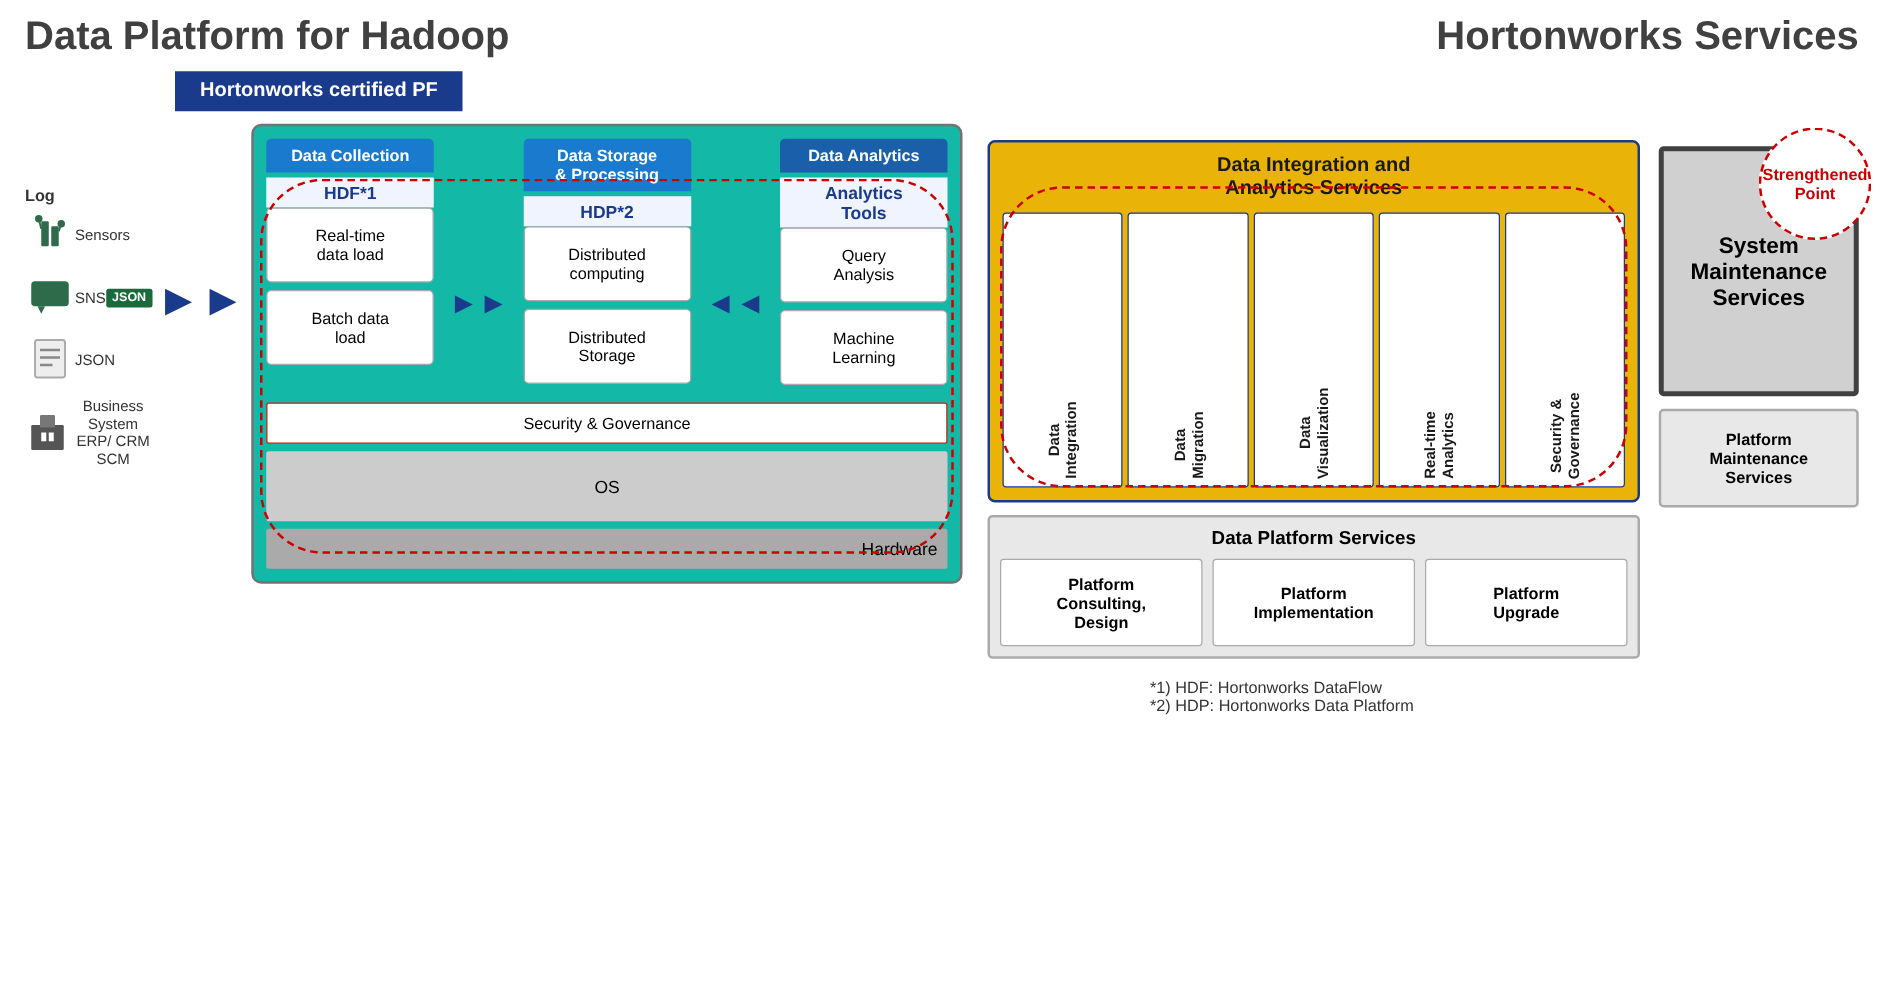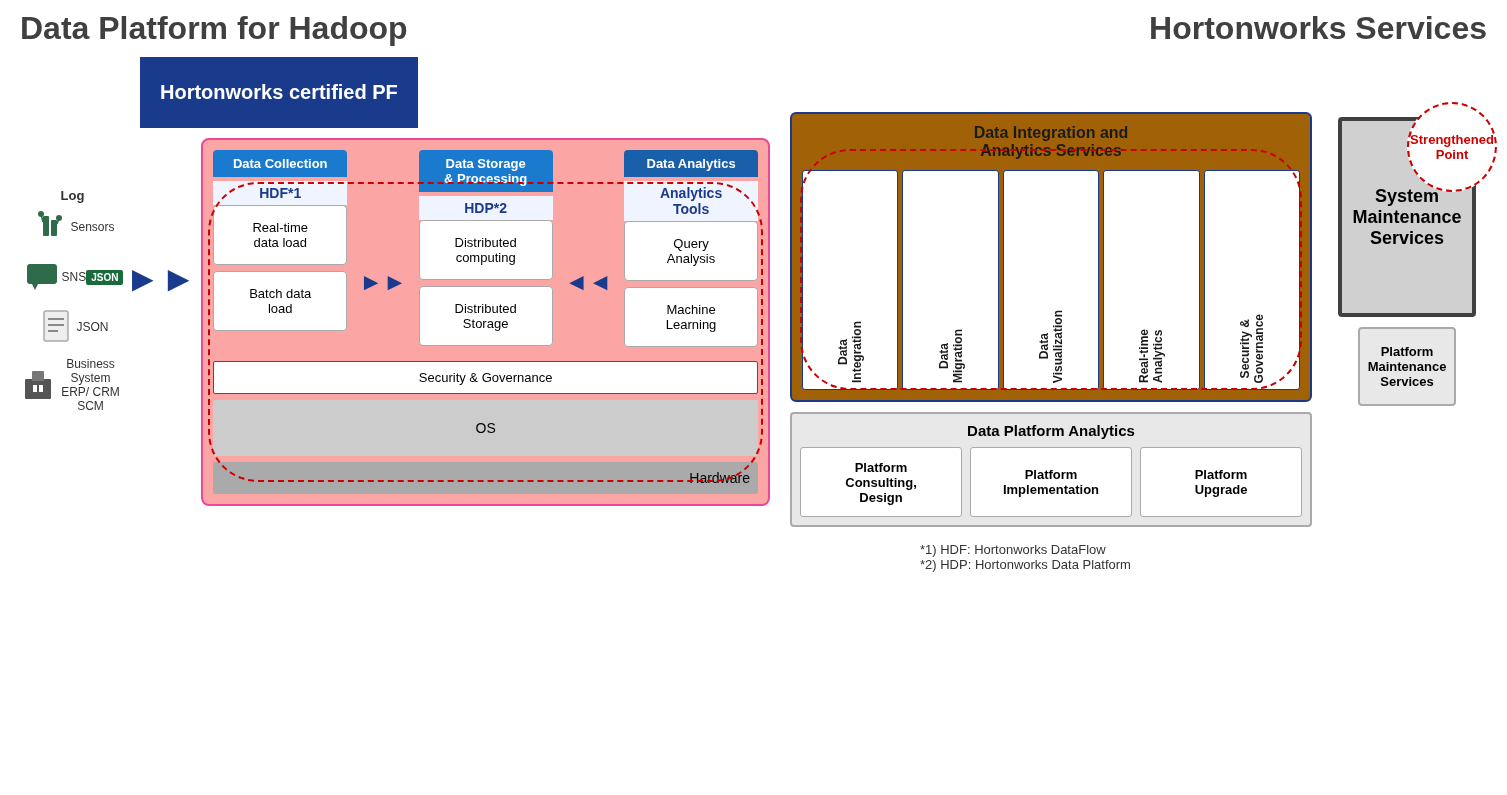--- a/index.html
+++ b/index.html
@@ -35,38 +35,37 @@
       display: flex;
       flex-direction: column;
       align-items: flex-start;
       width: 750px;
     }
 
     .certified-badge {
       background: #1a3a8c;
       color: #fff;
       font-weight: bold;
-      font-size: 20px;
-      padding: 24px 20px;
+      font-size: 16px;
+      padding: 7px 20px;
       margin-left: 120px;
       margin-bottom: 10px;
     }
 
     .hadoop-diagram {
       display: flex;
       gap: 0;
       align-items: flex-start;
       width: 100%;
     }
 
     
     .sources-col {
       display: flex;
       flex-direction: column;
-      align-items: center;
       width: 105px;
       padding-top: 50px;
     }
 
     .sources-col .source-label {
       font-size: 13px;
       font-weight: bold;
       color: #333;
       margin-bottom: 4px;
     }
@@ -111,23 +110,23 @@
     }
 
     .big-arrow {
       font-size: 36px;
       color: #1a3a8c;
       font-weight: bold;
     }
 
     
     .platform-box {
-      border: 2px solid #ec4899;
+      border: 2px solid #737373;
       border-radius: 8px;
-      background: #fca5a5;
+      background: #14b8a6;
       padding: 10px;
       flex: 1;
       position: relative;
     }
 
     .dashed-oval {
       border: 2.5px dashed #cc0000;
       border-radius: 50px;
       position: absolute;
       pointer-events: none;
@@ -245,21 +244,21 @@
     .services-main {
       flex: 1;
       display: flex;
       flex-direction: column;
       gap: 10px;
     }
 
     .integration-box {
       border: 2px solid #1a3a8c;
       border-radius: 6px;
-      background: #a16207;
+      background: #eab308;
       padding: 10px;
       position: relative;
     }
 
     .integration-title {
       font-size: 16px;
       font-weight: bold;
       color: #1a1a1a;
       text-align: center;
       margin-bottom: 10px;
@@ -533,30 +532,30 @@
           <div class="int-col">
             <div class="int-col-text">Real-time<br>Analytics</div>
           </div>
           <div class="int-col">
             <div class="int-col-text">Security &amp;<br>Governance</div>
           </div>
         </div>
       </div>
 
       <div class="data-platform-services">
-        <div class="dps-title">Data Platform Analytics</div>
+        <div class="dps-title">Data Platform Services</div>
         <div class="dps-boxes">
           <div class="dps-box">Platform<br>Consulting,<br>Design</div>
           <div class="dps-box">Platform<br>Implementation</div>
           <div class="dps-box">Platform<br>Upgrade</div>
         </div>
       </div>
     </div>
 
-    <div class="sys-maint" style="position:relative;align-items:center;">
+    <div class="sys-maint" style="position:relative;">
       <div class="strengthened-badge">Strengthened<br>Point</div>
       <div class="sys-maint-top">System<br>Maintenance<br>Services</div>
       <div class="sys-maint-bottom">Platform<br>Maintenance<br>Services</div>
     </div>
   </div>
 </div>
 
 <div class="footnotes">
   <div>*1) HDF: Hortonworks DataFlow</div>
   <div>*2) HDP: Hortonworks Data Platform</div>

